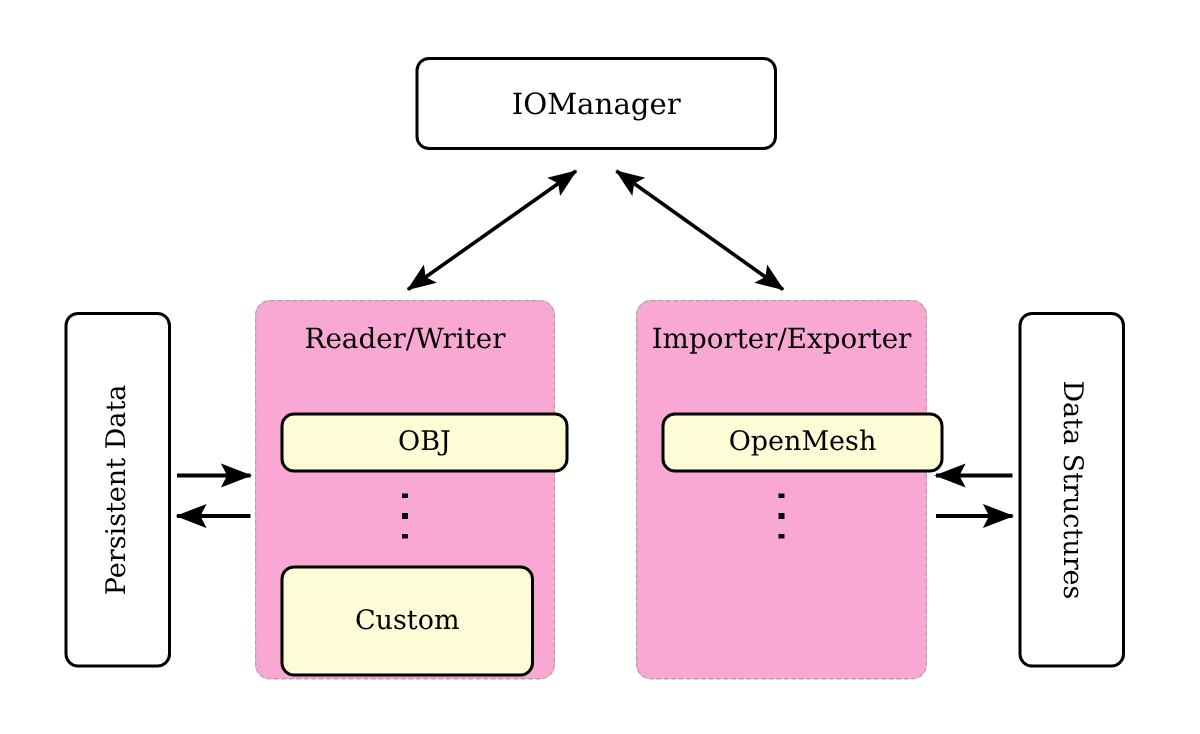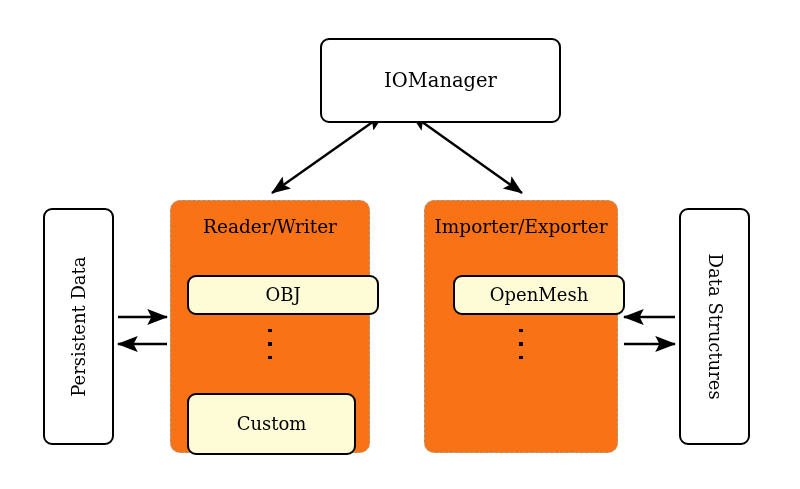--- a/index.html
+++ b/index.html
@@ -30,41 +30,40 @@
     background: #ffffff;
     border: 2.4px solid #000000;
     border-radius: 9px;
     line-height: 1.18;
   }
   
   #io-manager {
     left: 277px;
     top: 38px;
     width: 241px;
-    height: 85px;
+    height: 62px;
     font-size: 19.5px;
-    margin-left: 43px;
   }
   
   .side-node {
     width: 71px;
     height: 237px;
     top: 208px;
     font-size: 18px;
   }
   #persistent-data { left: 43px; }
   #data-structures { left: 679px; }
   .vtext-up   { transform: rotate(-90deg); white-space: nowrap; }
   .vtext-down { transform: rotate(90deg);  white-space: nowrap; }
 
   
   .group-panel {
     position: absolute;
     box-sizing: border-box;
-    background: #f97316;
+    background: #f9a8d4;
     border: 1.6px dashed #a8a8a0;
     border-radius: 10px;
     top: 200px;
     height: 253px;
   }
   #panel-reader-writer { left: 170px; width: 200px; }
   #panel-importer-exporter { left: 424px; width: 194px; text-decoration: underline; }
   .group-title {
     position: absolute;
     top: 15px;
@@ -82,22 +81,22 @@
     align-items: center;
     justify-content: center;
     text-align: center;
     background: #fefbd7;
     border: 2.4px solid #000000;
     border-radius: 9px;
     font-size: 18px;
     line-height: 1.2;
   }
   #node-obj              { left: 16px;  top: 74px;  width: 192px; height: 40px; }
-  #node-custom-file      { left: 16px;  top: 192px; width: 169px; height: 62px; }
-  #node-openmesh         { left: 28px;  top: 74px;  width: 172px; height: 40px; }
+  #node-custom-file      { left: 16px;  top: 176px; width: 169px; height: 74px; }
+  #node-openmesh         { left: 16px;  top: 74px;  width: 188px; height: 40px; }
   #node-custom-struct    { left: 16px;  top: 176px; width: 168px; height: 58px; }
 
   
   .vdots {
     position: absolute;
     width: 10px;
     left: 50%;
     margin-left: -5px;
     top: 128px;
     height: 38px;

